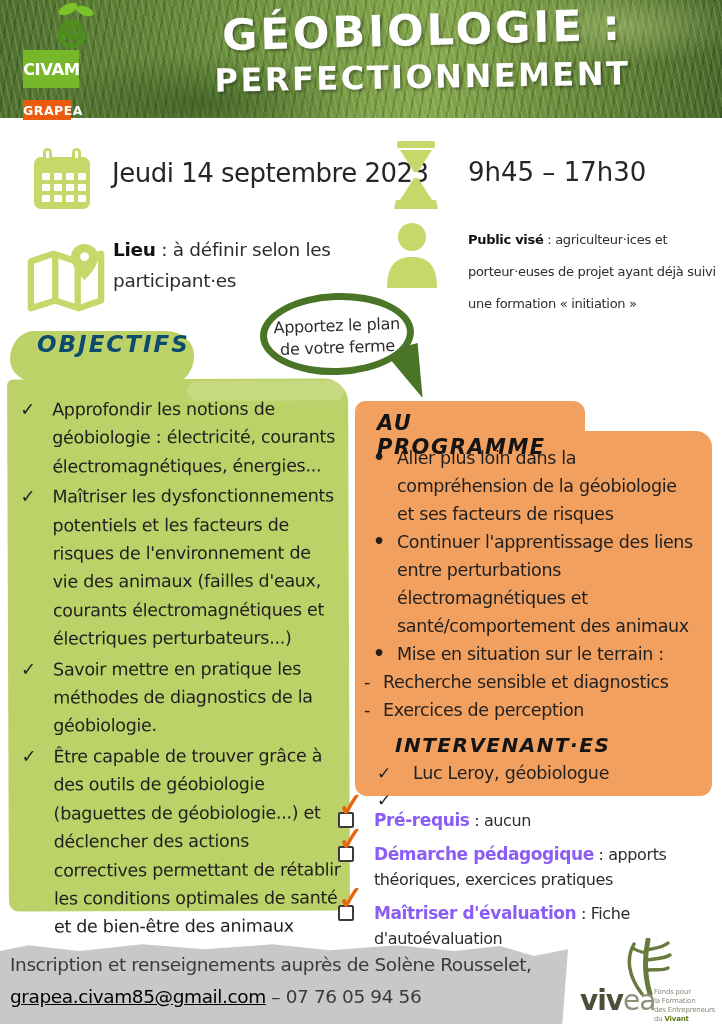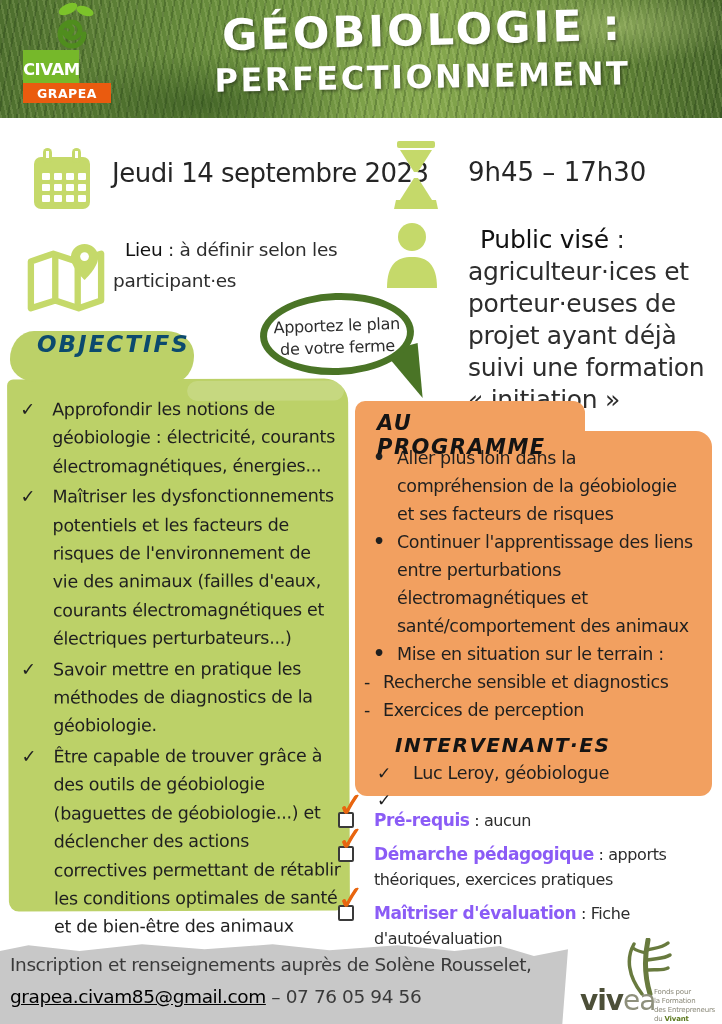--- a/index.html
+++ b/index.html
@@ -19,30 +19,30 @@
   .banner-title { position:absolute; left:145px; top:5px; width:555px; text-align:center; color:#fff; }
   .title-line1 { font-size:43px; font-weight:bold; letter-spacing:3px; transform:rotate(-1.5deg);
                  text-shadow:2px 2px 3px rgba(0,0,0,.35); font-family:"DejaVu Sans",sans-serif; }
   .title-line2 { font-size:32px; font-weight:bold; letter-spacing:2.5px; margin-top:3px; transform:rotate(-1deg);
                  text-shadow:2px 2px 3px rgba(0,0,0,.35); }
 
   .logo { position:absolute; left:0; top:0; width:110px; height:118px; }
   .logo-deco { position:absolute; left:28px; top:0; }
   .logo-civam { position:absolute; left:23px; top:50px; width:56px; height:38px; background:#76b82a;
                 color:#fff; font-weight:bold; font-size:16.5px; letter-spacing:-0.5px; text-align:center; line-height:40px; }
-  .logo-grapea { position:absolute; left:23px; top:83px; width:88px; height:20px; background:#ea5b0f;
+  .logo-grapea { position:absolute; left:23px; top:100px; width:48px; height:20px; background:#ea5b0f;
                  color:#fff; font-weight:bold; font-size:12.5px; text-align:center; line-height:21px; letter-spacing:.5px; }
 
   
   .icon-abs { position:absolute; }
   .date-text { position:absolute; left:112px; top:158px; font-size:26px; color:#262626; letter-spacing:-0.5px; }
   .time-text { position:absolute; left:468px; top:157px; font-size:26px; color:#262626; }
   .lieu-text { position:absolute; left:113px; top:234px; width:232px; font-size:18.5px; line-height:31px; color:#2d2d2d; letter-spacing:-0.3px; }
-  .public-text { position:absolute; left:468px; top:224px; width:252px; font-size:25px; line-height:32px; color:#2d2d2d; letter-spacing:-0.3px; }
-  .b-label { font-weight:normal; color:#111;margin-left:12px; }
+  .public-text { position:absolute; left:468px; top:224px; width:252px; font-size:13px; line-height:32px; color:#2d2d2d; letter-spacing:-0.3px; }
+  .b-label { font-weight:bold; color:#111; }
 
   
   .bubble { position:absolute; left:260px; top:293px; width:154px; height:82px; background:#fff;
             border:7px solid #4a7426; border-radius:50%; z-index:3; text-align:center;
             font-size:16px; line-height:22px; color:#2d2d2d; padding-top:15px; letter-spacing:-0.3px; transform:rotate(-2deg); }
   .bubble-tail { position:absolute; left:384px; top:342px; width:42px; height:56px; background:#4a7426;
                  clip-path:polygon(0 18%, 92% 100%, 80% 2%); z-index:2; }
 
   
   .obj-header { position:absolute; left:10px; top:331px; width:184px; height:51px; background:#bcd168;

